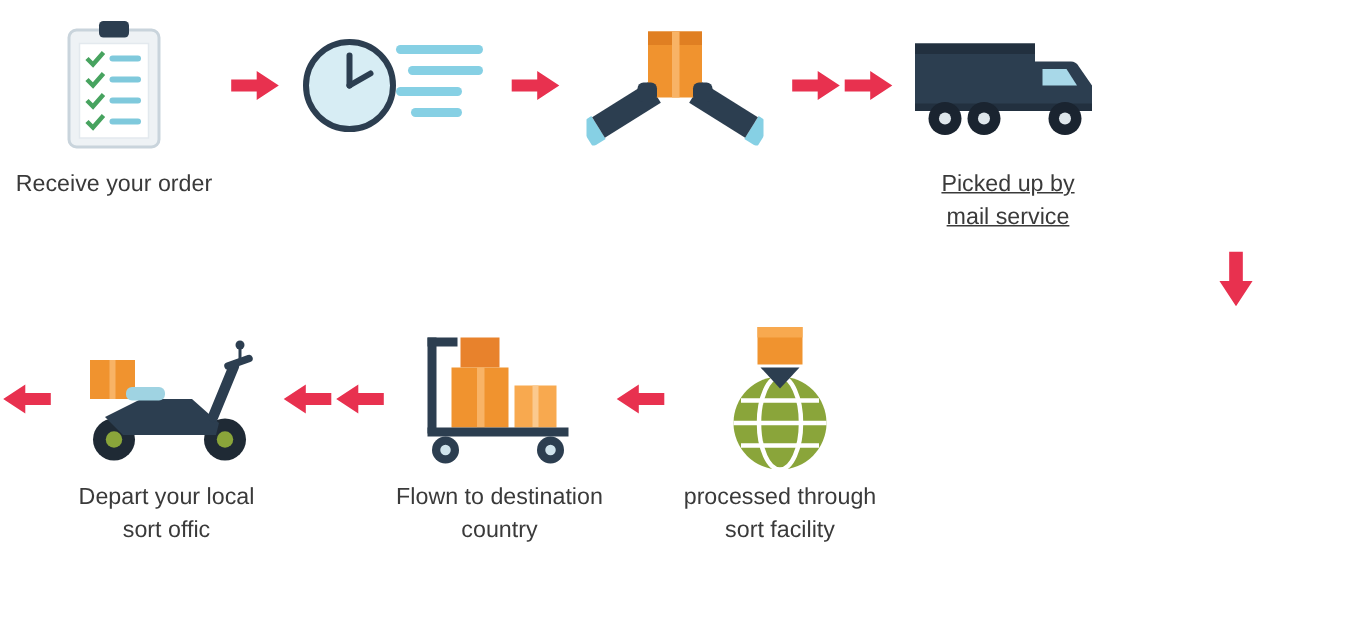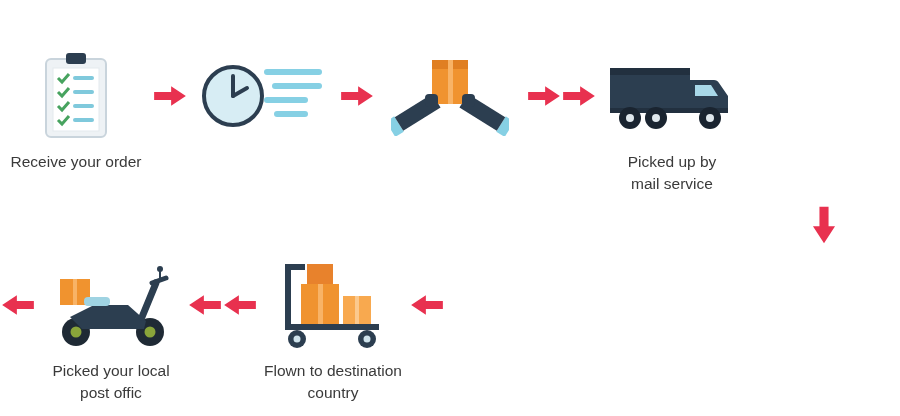--- a/index.html
+++ b/index.html
@@ -1,30 +1,30 @@
 <!DOCTYPE html>
 <html><head>
 <meta charset="utf-8">
 <style>
   html,body { margin:0; padding:0; }
   body {
     width:900px; height:416px; overflow:hidden; background:#ffffff;
     font-family:"Liberation Sans", sans-serif;
   }
-  .flow { width:900px; padding-top:6px;margin-top:39px; }
+  .flow { width:900px; padding-top:6px; }
   .flow-row { display:flex; align-items:flex-start; }
   .step { width:152px; display:flex; flex-direction:column; align-items:center; }
   .icon-wrap { height:102px; display:flex; align-items:center; justify-content:center; }
   .arrow-cell { width:35px; height:102px; display:flex; align-items:center; justify-content:center; }
   .label {
     margin-top:4px; font-size:15.5px; line-height:1.45; color:#3a3a3a;
     text-align:center; width:152px;
   }
   .label.w140 { width:140px; }
-  .label.w120 { width:120px; }
+  .label.w120 { width:120px;text-decoration:underline; }
   .down-row { height:58px; display:flex; }
   .down-cell { width:152px; margin-left:748px; display:flex; align-items:center; justify-content:center; }
   svg { display:block; }
 </style>
 </head>
 <body>
 
 <div class="flow">
 
   <div class="flow-row">
@@ -166,21 +166,21 @@
           <circle cx="102" cy="73" r="14" fill="#1f2a35"></circle>
             <circle cx="102" cy="73" r="5.5" fill="#8aa53a"></circle>
           <polygon points="22,58 46,46 80,46 98,62 96,70 34,70" fill="#2c3e50"></polygon>
           <rect x="36" y="38" width="26" height="9" rx="4" fill="#9fd3e2"></rect>
           <path d="M94 58 L108 24" stroke="#2c3e50" stroke-width="7" stroke-linecap="round"></path>
           <path d="M104 24 L118 19" stroke="#2c3e50" stroke-width="5" stroke-linecap="round"></path>
           <path d="M112 21 L112 12" stroke="#2c3e50" stroke-width="2"></path>
           <circle cx="112" cy="10" r="3" fill="#2c3e50"></circle>
         </svg>
       </div>
-      <div class="label w140">Picked your local post offic</div>
+      <div class="label w140">Depart your local sort offic</div>
     </div>
 
     <div class="arrow-cell">
       <svg width="34" height="24" viewBox="0 0 60 40">
           <path d="M58 13 H28 V3 L2 20 L28 37 V27 H58 Z" fill="#e8314f"></path>
         </svg>
     </div>
 
 
     <div class="arrow-cell">
@@ -208,14 +208,31 @@
       </div>
       <div class="label w140">Flown to destination country</div>
     </div>
 
     <div class="arrow-cell">
       <svg width="34" height="24" viewBox="0 0 60 40">
           <path d="M58 13 H28 V3 L2 20 L28 37 V27 H58 Z" fill="#e8314f"></path>
         </svg>
     </div>
 
+    <div class="step">
+      <div class="icon-wrap">
+        <svg width="88" height="100" viewBox="0 0 88 100">
+          <circle cx="44" cy="66" r="31" fill="#8aa53a"></circle>
+          <g fill="none" stroke="#ffffff" stroke-width="3">
+            <ellipse cx="44" cy="66" rx="14" ry="31"></ellipse>
+            <path d="M13 66 h62"></path>
+              <path d="M18 51 h52"></path>
+              <path d="M18 81 h52"></path>
+          </g>
+          <rect x="29" y="2" width="30" height="25" fill="#f0932f"></rect>
+          <rect x="29" y="2" width="30" height="7" fill="#f8a94f"></rect>
+          <polygon points="31,29 57,29 44,43" fill="#2c3e50"></polygon>
+        </svg>
+      </div>
+      <div class="label">processed through sort facility</div>
+    </div>
   </div>
 </div>
 
 </body></html>

